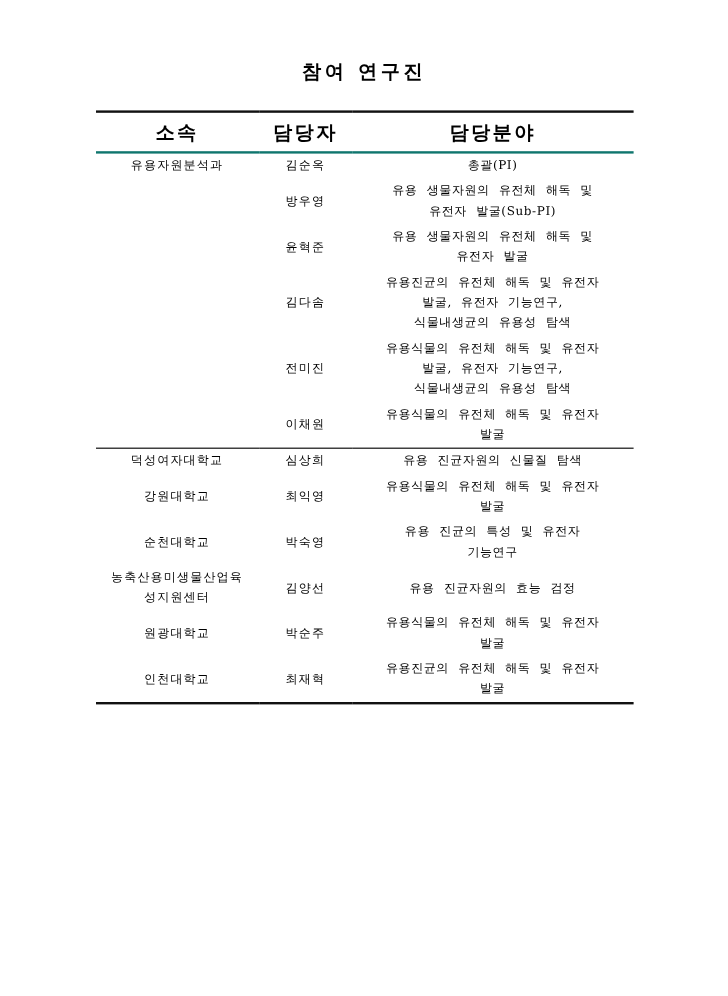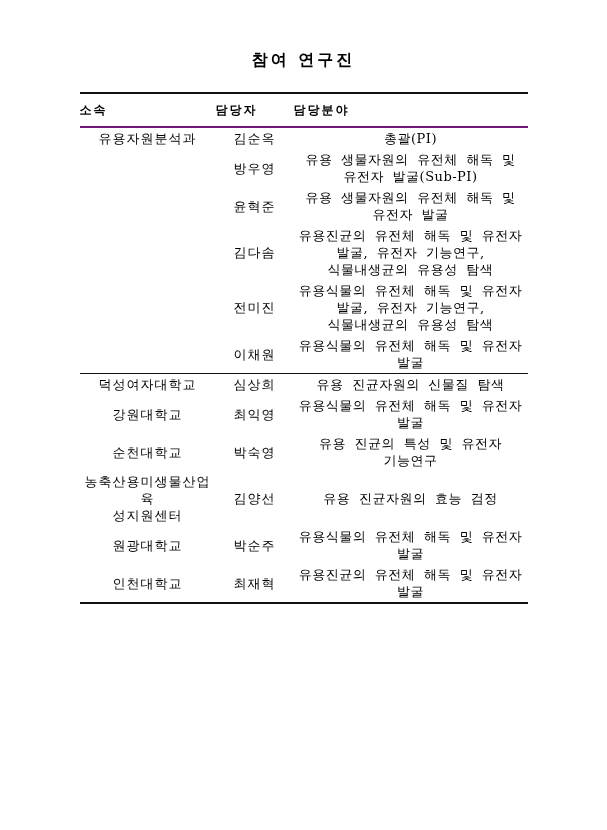--- a/index.html
+++ b/index.html
@@ -29,30 +29,30 @@
     margin: 18px auto 0 auto;
     border-collapse: collapse;
     table-layout: fixed;
     border-top: 2px solid #111;
     border-bottom: 2px solid #111;
   }
   col.c-affil  { width: 136px; }
   col.c-person { width: 78px; }
   col.c-field  { width: 234px; }
   thead th {
-    font-size: 12px;
+    font-size: 16px;
     font-weight: bold;
     letter-spacing: 2px;
-    text-align: left;
+    text-align: center;
     padding: 8px 0 7px 0;
-    border-bottom: 2px solid #701a75;
+    border-bottom: 2px solid #0f766e;
     line-height: 17px;
   }
   td {
-    font-size: 13px;
+    font-size: 10px;
     text-align: center;
     vertical-align: middle;
     line-height: 17px;
     padding: 2px 0;
     white-space: pre-line;
   }
   td.affil  { letter-spacing: 1px; }
   td.person { letter-spacing: 1px; text-align: center; }
   td.role   { letter-spacing: 0.5px; word-spacing: 4px; }
   tbody.section-2 tr:first-child td { border-top: 1px solid #111; }

